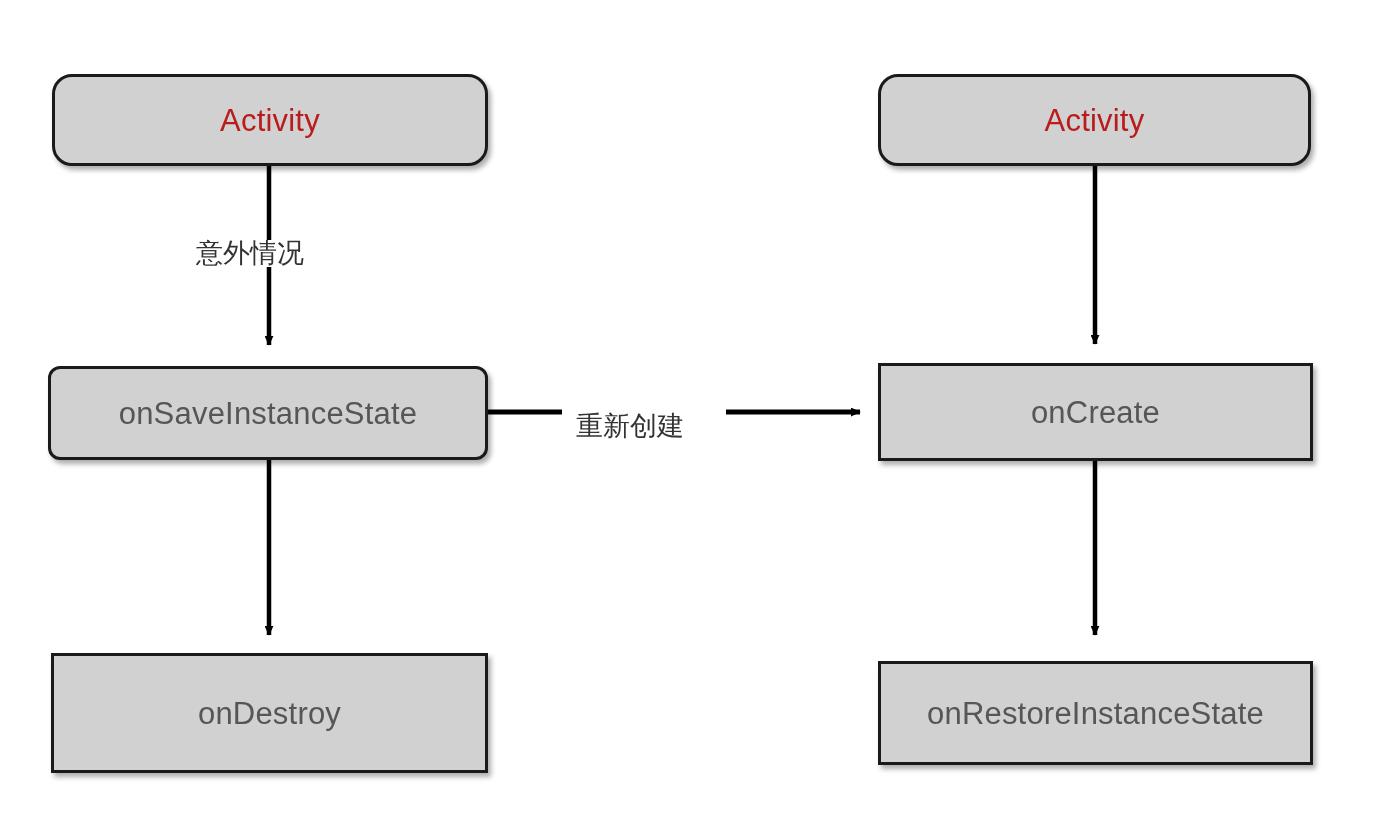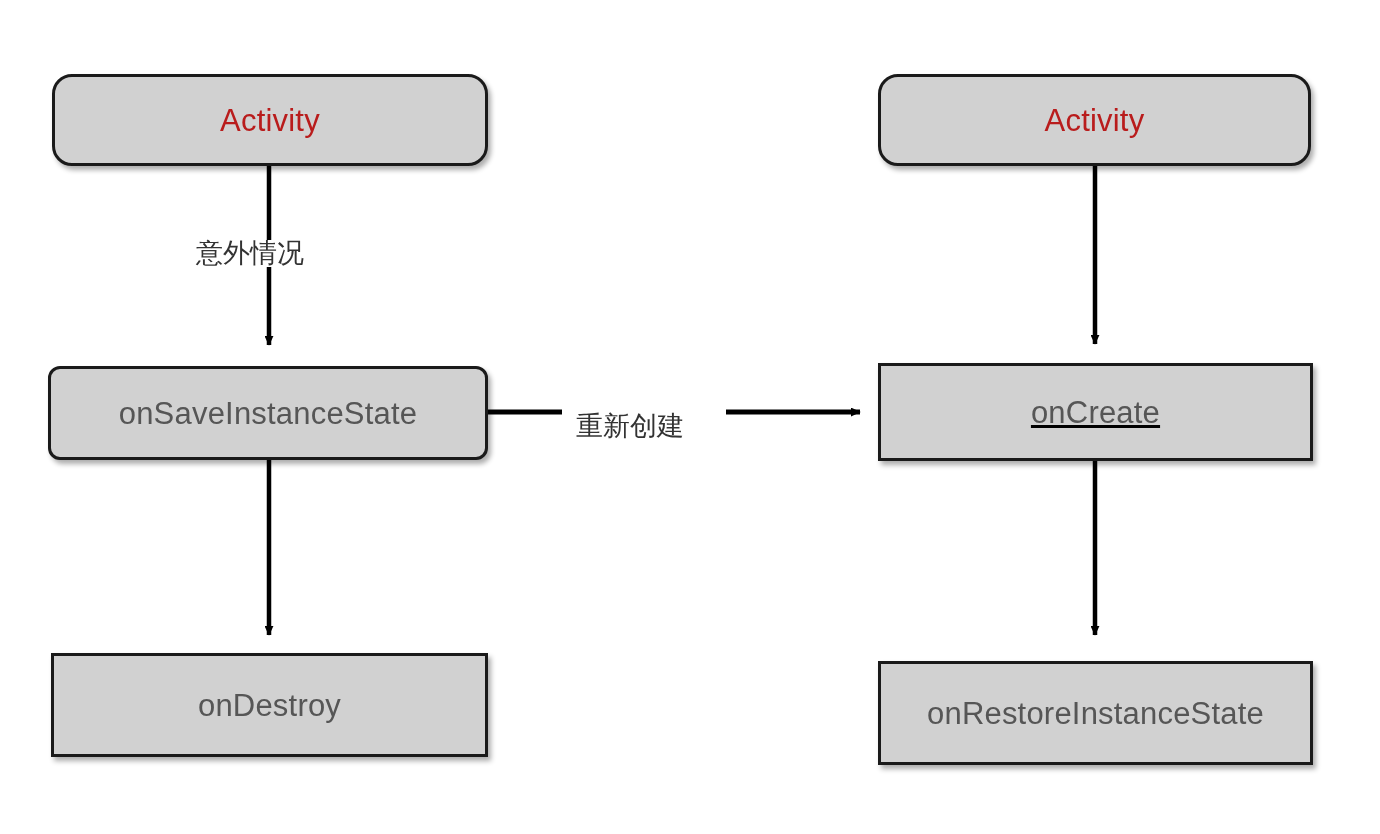--- a/index.html
+++ b/index.html
@@ -99,29 +99,29 @@
   </svg>
 
   <div class="node rounded" style="left:52px; top:74px; width:436px; height:92px;">
     <span class="node-label">Activity</span>
   </div>
 
   <div class="node" style="left:48px; top:366px; width:440px; height:94px;border-radius:12px;">
     <span class="node-label">onSaveInstanceState</span>
   </div>
 
-  <div class="node" style="left:51px; top:653px; width:437px; height:104px;">
+  <div class="node" style="left:51px; top:653px; width:437px; height:120px;">
     <span class="node-label">onDestroy</span>
   </div>
 
   <div class="node rounded" style="left:878px; top:74px; width:433px; height:92px;">
     <span class="node-label">Activity</span>
   </div>
 
-  <div class="node" style="left:878px; top:363px; width:435px; height:98px;text-decoration:underline;">
+  <div class="node" style="left:878px; top:363px; width:435px; height:98px;">
     <span class="node-label">onCreate</span>
   </div>
 
   <div class="node" style="left:878px; top:653px; width:435px; height:104px;margin-top:8px;">
     <span class="node-label">onRestoreInstanceState</span>
   </div>
 
   <div class="edge-label" style="left:192px; top:240px;">意外情况</div>
 
   <div class="edge-label" style="left:572px; top:396px;margin-top:17px;">重新创建</div>

